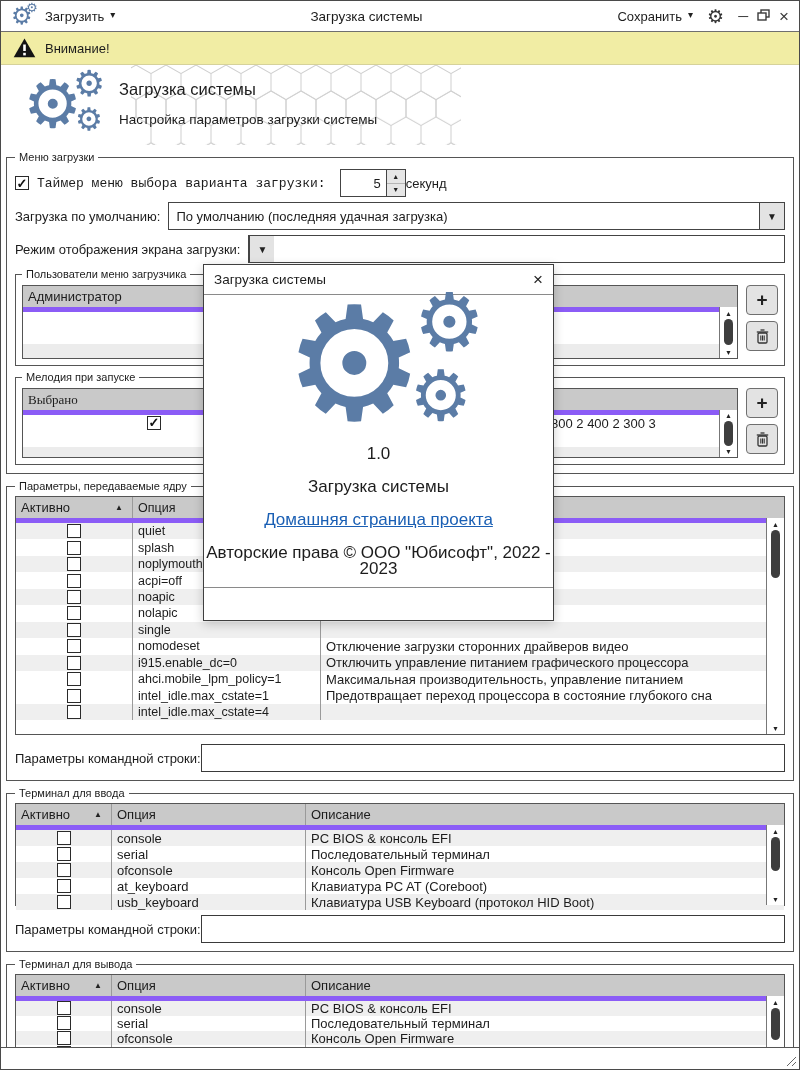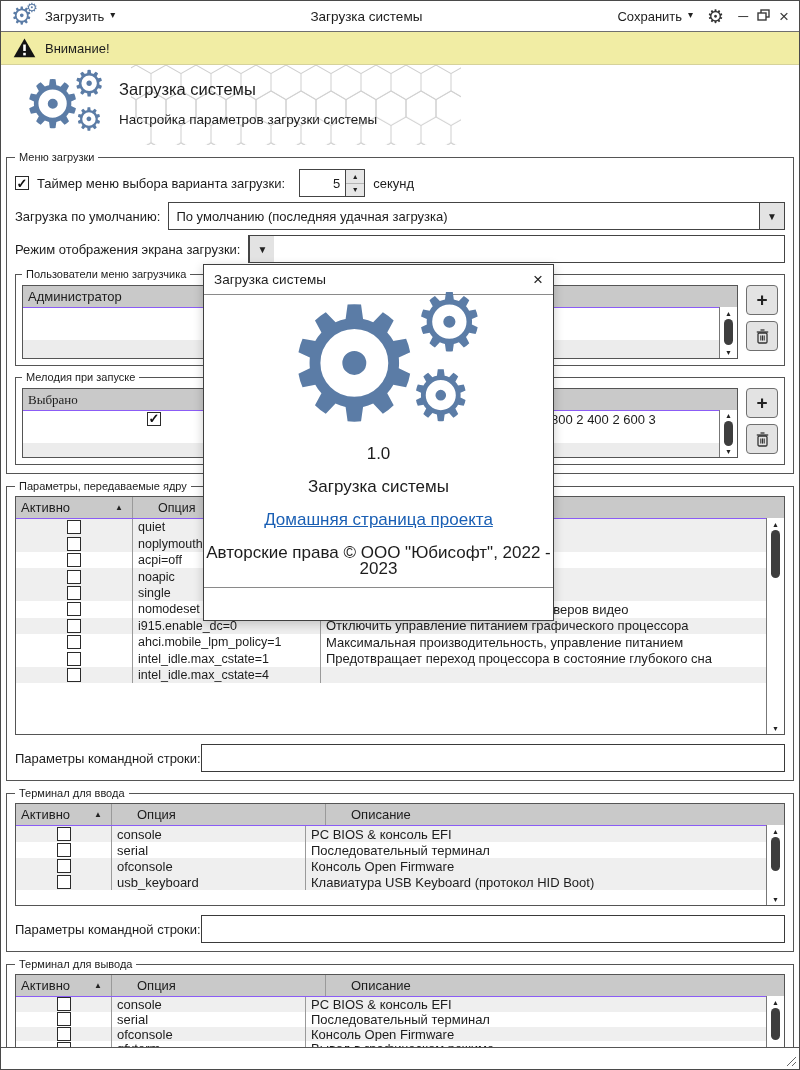--- a/index.html
+++ b/index.html
@@ -45,21 +45,21 @@
   .spin-btns span{flex:1;display:flex;align-items:center;justify-content:center;font-size:7px;color:#222;}
   .spin-btns span:first-child{border-bottom:1px solid #b5b5b5;}
   
   .combo{flex:1;height:26px;border:1px solid #444;display:flex;align-items:center;min-width:0;}
   .combo-text{flex:1;padding:0 7px;white-space:nowrap;overflow:hidden;}
   .combo-btn{width:24px;align-self:stretch;border-left:1px solid #444;background:#e3e3e3;
       display:flex;align-items:center;justify-content:center;font-size:10px;color:#222;}
   
   .tblwrap{display:flex;gap:8px;margin-top:4px;}
   .tbl{position:relative;border:1px solid #555;background:#fff;flex:1;min-width:0;display:flex;flex-direction:column;}
-  .thead{display:flex;background:#c9c9c9;height:21px;border-bottom:1px solid #8b5cf6;align-items:center;flex:none;gap:20px;}
+  .thead{display:flex;background:#c9c9c9;height:21px;border-bottom:5px solid #8b5cf6;align-items:center;flex:none;}
   .trow{display:flex;height:16px;align-items:center;flex:none;}
   .trow.odd{background:#efefef;}
   .cell{display:flex;align-items:center;height:100%;box-sizing:border-box;padding:0 5px;overflow:hidden;white-space:nowrap;}
   .cdiv{border-right:1px solid #9a9a9a;}
   .thead .cell{justify-content:flex-start;}
   .ccenter{justify-content:center;}
   .sort{font-size:8px;color:#222;margin-left:auto;padding-right:4px;}
   .filler{flex:1;background:#ececec;}
   
   .vscroll{position:absolute;top:21px;right:0;bottom:0;width:17px;border-left:1px solid #777;background:#fff;
@@ -160,29 +160,29 @@
     </span>
     <div class="htitle">Загрузка системы</div>
     <div class="hsub">Настройка параметров загрузки системы</div>
   </div>
 
   <fieldset class="fs">
     <legend>Меню загрузки</legend>
 
     <div class="frow">
       <span class="cb checked">✓</span>
-      <span class="lbl" style="margin-left:8px;">Таймер меню выбора варианта загрузки:</span>
+      <span class="lbl" style="margin-left:8px;font-family:Liberation Mono, monospace;">Таймер меню выбора варианта загрузки:</span>
       <span class="spin">
         <span class="spin-val">5</span>
         <span class="spin-btns">
           <span>▲</span>
           <span>▼</span>
         </span>
       </span>
-      <span class="lbl" style="margin-left:8px;">секунд</span>
+      <span class="lbl" style="margin-left:0;">секунд</span>
     </div>
 
     <div class="frow">
       <span class="lbl">Загрузка по умолчанию:</span>
       <span class="combo">
         <span class="combo-text">По умолчанию (последняя удачная загрузка)</span>
         <span class="combo-btn">▼</span>
       </span>
     </div>
 
@@ -243,21 +243,21 @@
         <div class="tbl t-melody" style="height:68px;">
           <div class="thead">
             <span class="cell c1 ccenter">Выбрано</span>
             <span class="cell c2"></span>
           </div>
           <div class="trow">
             <span class="cell c1 ccenter">
                 <span class="cb checked">✓</span>
               </span>
             <span class="cell c2">
-                <span class="melody-frag">800 2 400 2 600 3</span>
+                <span class="melody-frag">800 2 400 2 300 3</span>
               </span>
           </div>
           <div class="trow">
             <span class="cell c1"></span>
               <span class="cell c2"></span>
           </div>
           <div class="filler"></div>
           <div class="vscroll">
             <span class="sarr">▲</span>
             <span class="sthumb" style="height:26px;"></span>
@@ -293,39 +293,53 @@
         <span class="cell c2 cdiv">Опция</span>
         <span class="cell c3">Описание</span>
       </div>
       <div class="trow odd">
           <span class="cell c1 ccenter cdiv">
             <span class="cb"></span>
           </span>
           <span class="cell c2 cdiv">quiet</span>
           <span class="cell c3"></span>
         </div>
+      <div class="trow">
+          <span class="cell c1 ccenter cdiv">
+            <span class="cb"></span>
+          </span>
+          <span class="cell c2 cdiv">splash</span>
+          <span class="cell c3"></span>
+        </div>
       <div class="trow odd">
           <span class="cell c1 ccenter cdiv">
             <span class="cb"></span>
           </span>
           <span class="cell c2 cdiv">noplymouth</span>
           <span class="cell c3"></span>
         </div>
       <div class="trow">
           <span class="cell c1 ccenter cdiv">
             <span class="cb"></span>
           </span>
           <span class="cell c2 cdiv">acpi=off</span>
           <span class="cell c3"></span>
         </div>
       <div class="trow odd">
           <span class="cell c1 ccenter cdiv">
             <span class="cb"></span>
           </span>
           <span class="cell c2 cdiv">noapic</span>
+          <span class="cell c3"></span>
+        </div>
+      <div class="trow">
+          <span class="cell c1 ccenter cdiv">
+            <span class="cb"></span>
+          </span>
+          <span class="cell c2 cdiv">nolapic</span>
           <span class="cell c3"></span>
         </div>
       <div class="trow odd">
           <span class="cell c1 ccenter cdiv">
             <span class="cb"></span>
           </span>
           <span class="cell c2 cdiv">single</span>
           <span class="cell c3"></span>
         </div>
       <div class="trow">
@@ -400,20 +414,27 @@
           <span class="cell c2 cdiv">serial</span>
           <span class="cell c3">Последовательный терминал</span>
         </div>
       <div class="trow odd">
           <span class="cell c1 ccenter cdiv">
             <span class="cb"></span>
           </span>
           <span class="cell c2 cdiv">ofconsole</span>
           <span class="cell c3">Консоль Open Firmware</span>
         </div>
+      <div class="trow">
+          <span class="cell c1 ccenter cdiv">
+            <span class="cb"></span>
+          </span>
+          <span class="cell c2 cdiv">at_keyboard</span>
+          <span class="cell c3">Клавиатура PC AT (Coreboot)</span>
+        </div>
       <div class="trow odd">
           <span class="cell c1 ccenter cdiv">
             <span class="cb"></span>
           </span>
           <span class="cell c2 cdiv">usb_keyboard</span>
           <span class="cell c3">Клавиатура USB Keyboard (протокол HID Boot)</span>
         </div>
       <div class="vscroll">
         <span class="sarr">▲</span>
         <span class="sthumb" style="height:34px;"></span>

